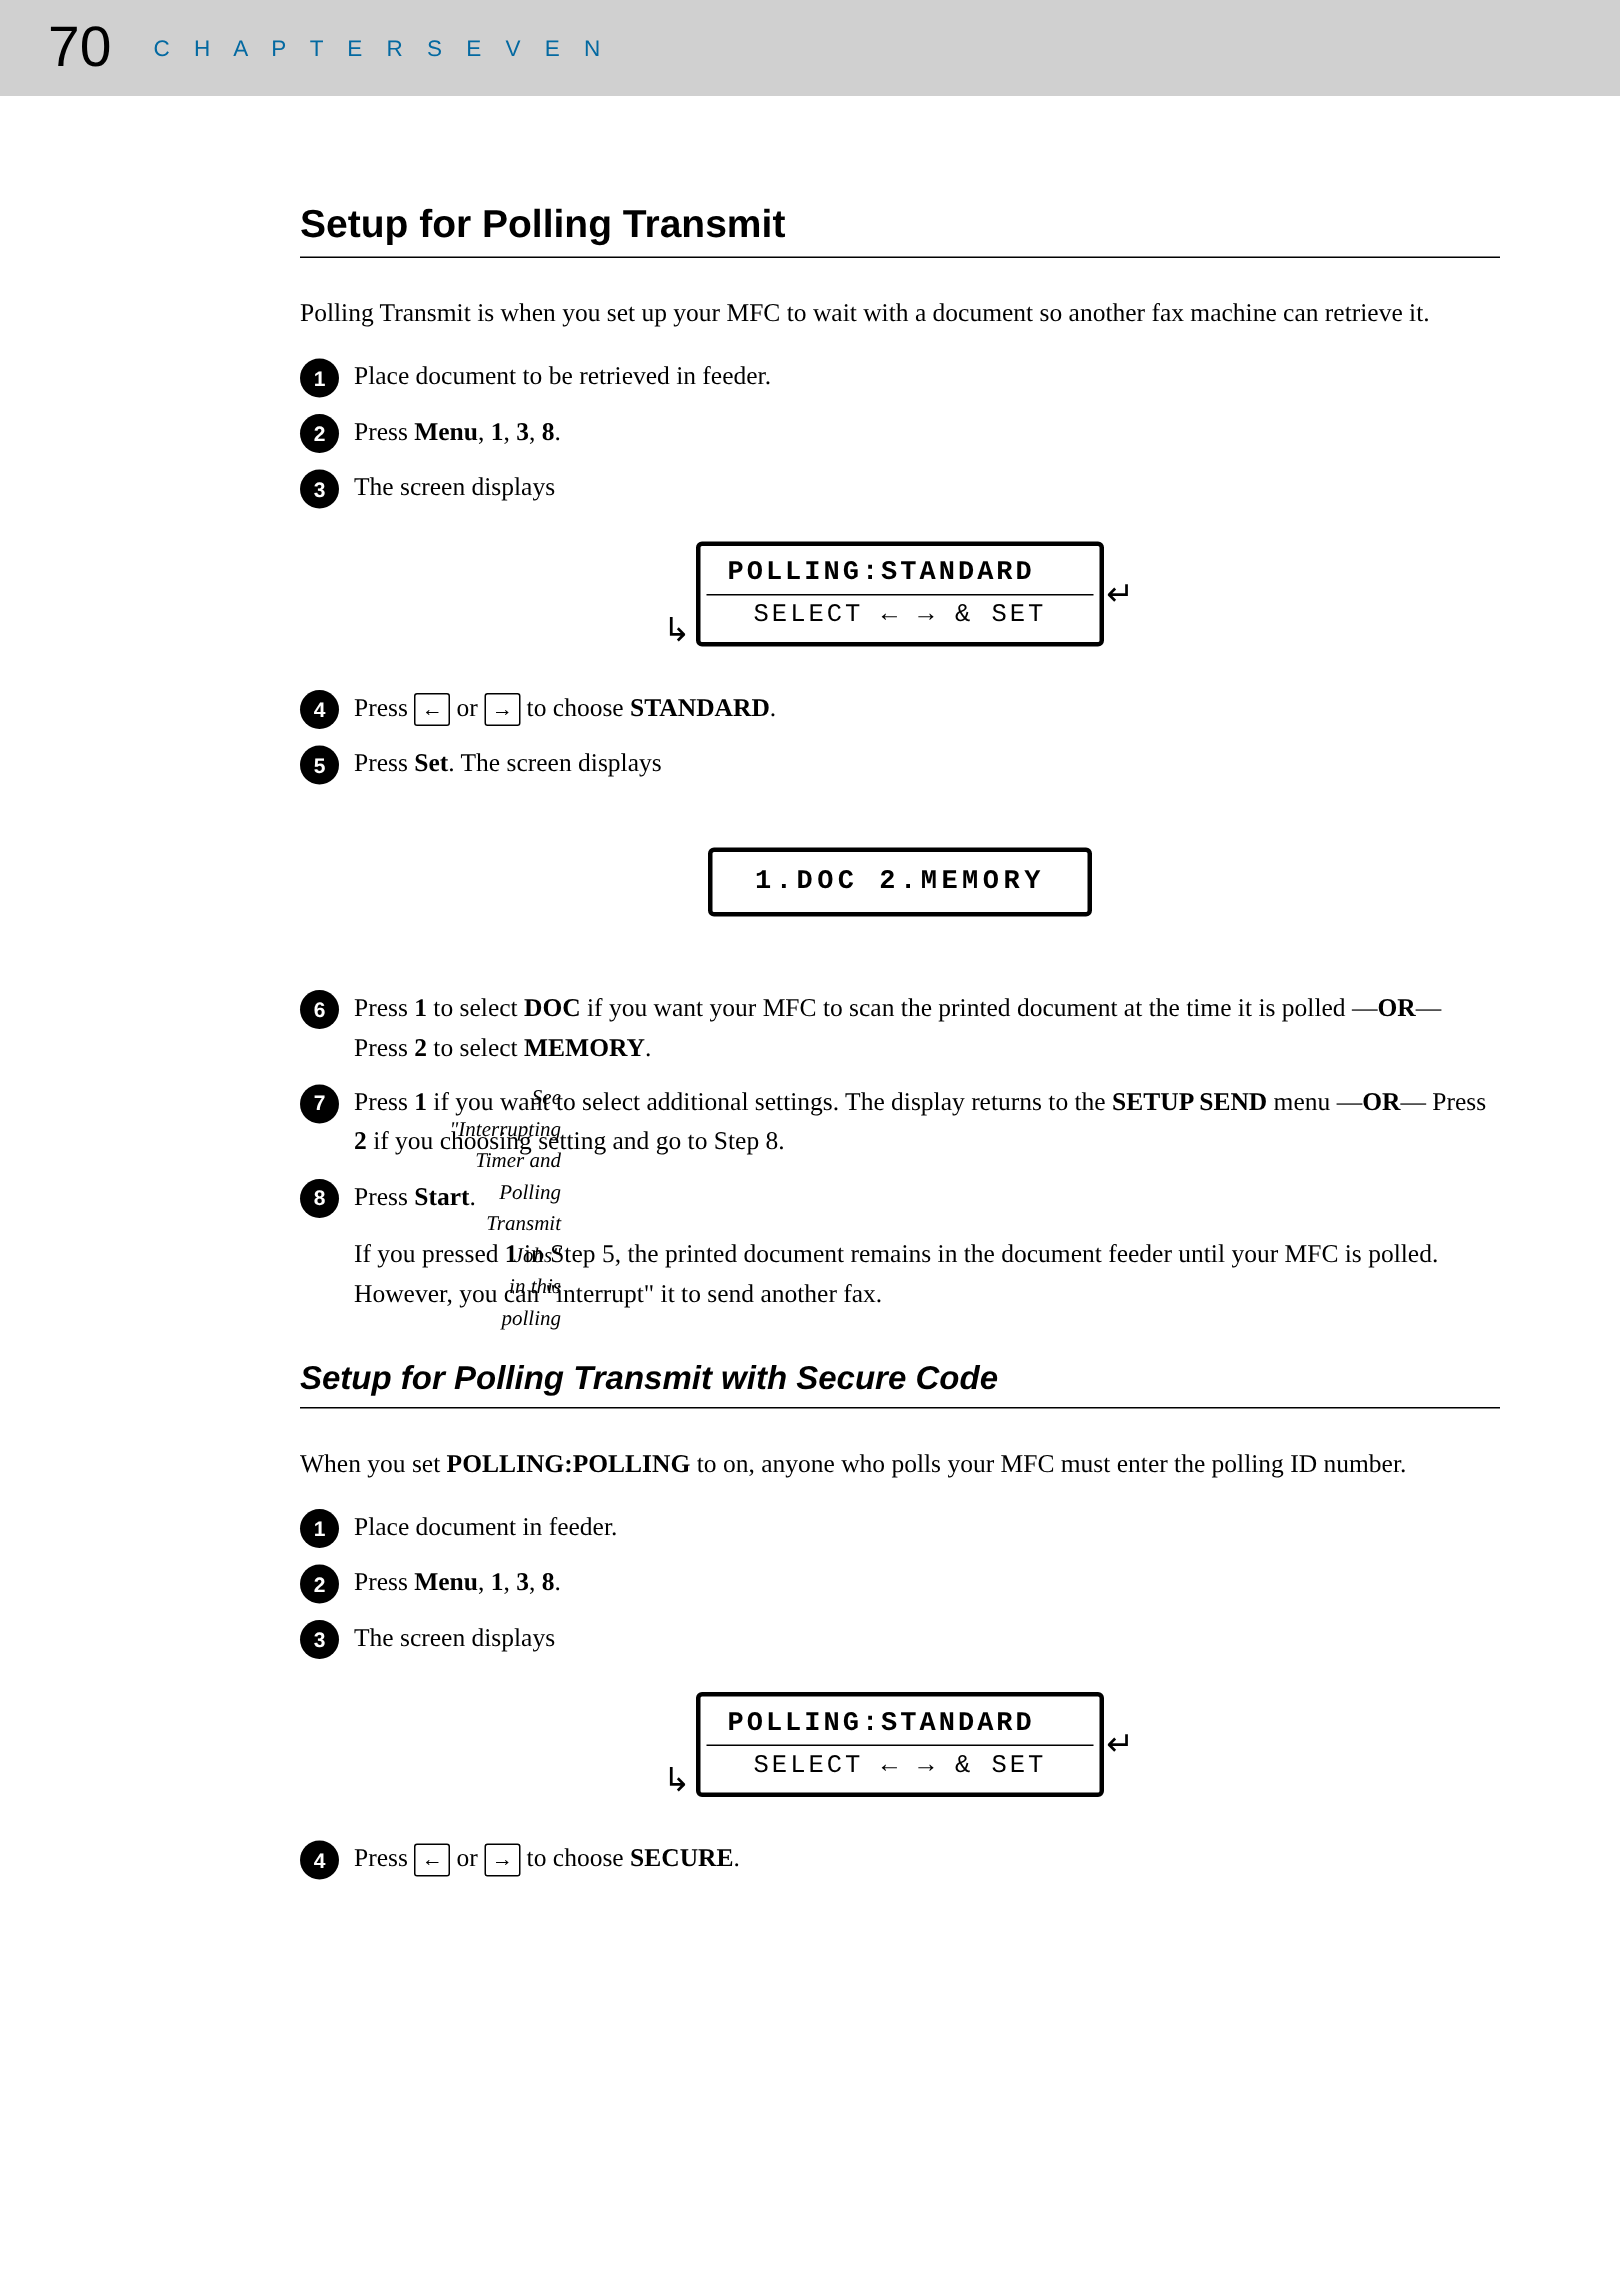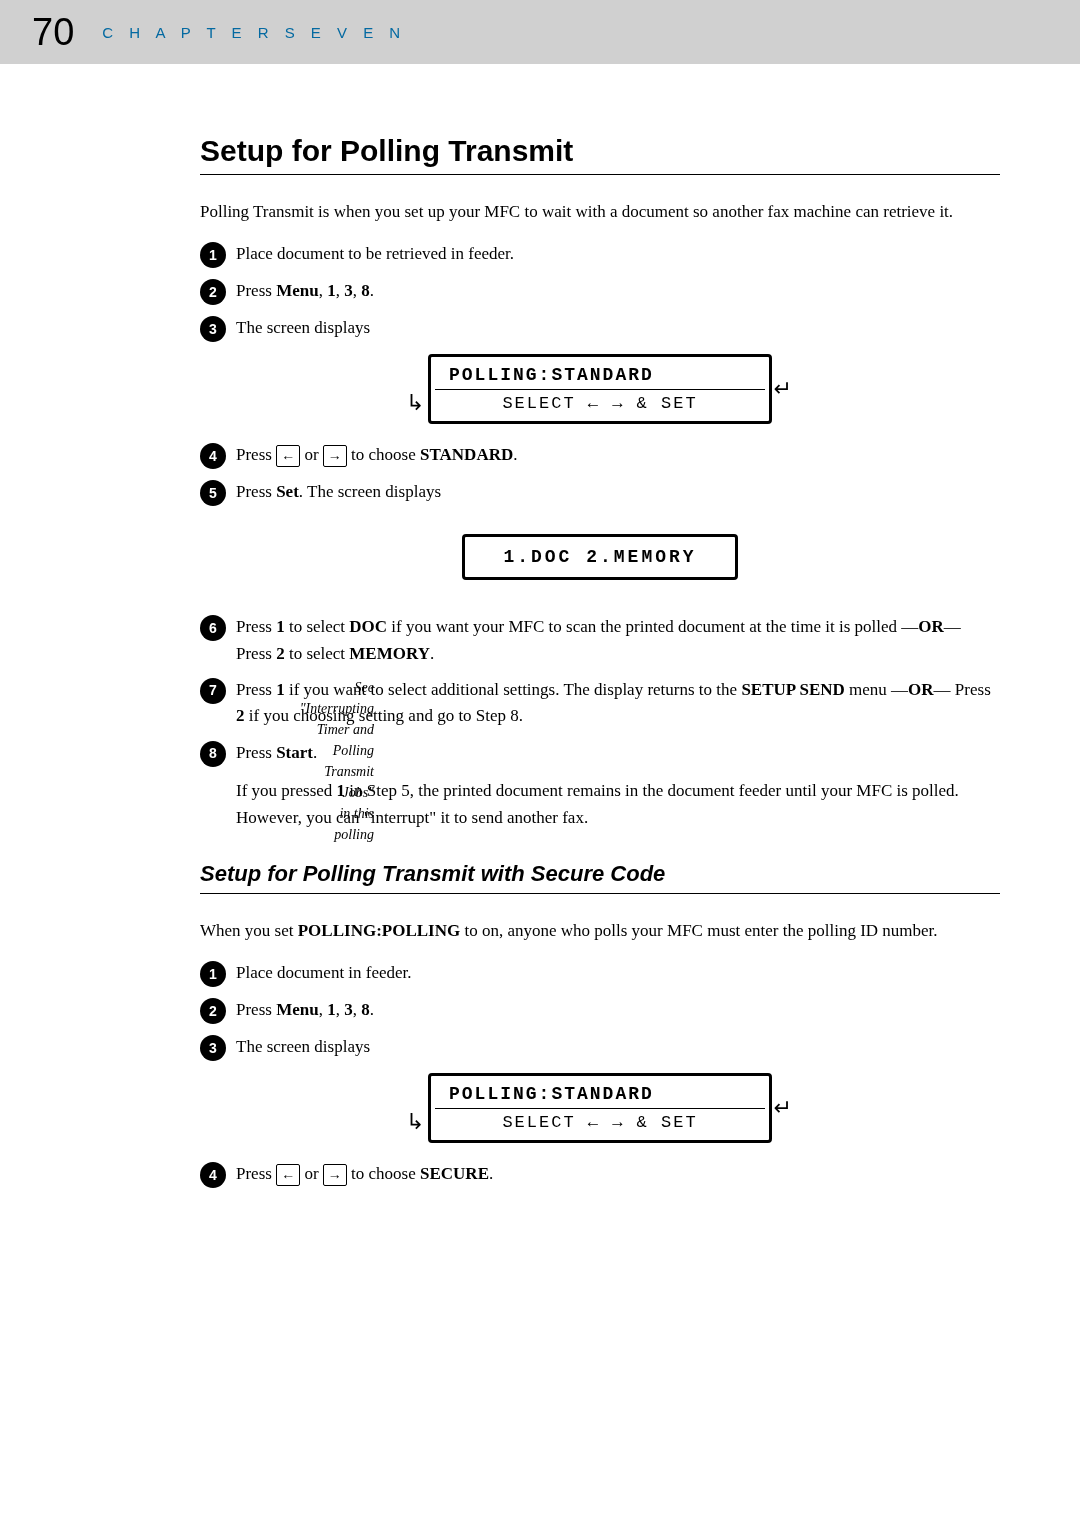--- a/index.html
+++ b/index.html
@@ -37,21 +37,21 @@
     }
 
     
     .content {
       padding: 40px 80px 40px 200px;
       position: relative;
     }
 
     
     .section-title {
-      font-size: 30px;
+      font-size: 26px;
       font-weight: bold;
       font-family: Arial, sans-serif;
       margin-bottom: 6px;
       padding-bottom: 6px;
       border-bottom: 1.5px solid #000;
       margin-top: 30px;
     }
 
     .intro-text {
       margin-top: 24px;
@@ -79,22 +79,22 @@
       margin-right: 10px;
       flex-shrink: 0;
       margin-top: 1px;
     }
     .step-content {
       flex: 1;
     }
 
     
     .lcd-display {
-      margin: 2px auto;
-      width: 344px;
+      margin: 12px auto;
+      width: 272px;
       border: 3px solid #000;
       border-radius: 4px;
       position: relative;
       background: #fff;
     }
     .lcd-top-row {
       padding: 8px 18px 4px 18px;
       font-family: 'Courier New', monospace;
       font-size: 18px;
       letter-spacing: 2px;
@@ -107,22 +107,22 @@
       font-size: 17px;
       letter-spacing: 2px;
       font-weight: normal;
       text-align: center;
       border-top: 1.5px solid #000;
       margin: 0 4px;
     }
 
     
     .lcd-simple {
-      margin: 18px auto;
-      width: 276px;
+      margin: 32px auto;
+      width: 256px;
       border: 3px solid #000;
       border-radius: 4px;
       padding: 10px 18px;
       font-family: 'Courier New', monospace;
       font-size: 18px;
       letter-spacing: 3px;
       font-weight: bold;
       text-align: center;
       background: #fff;
     }

